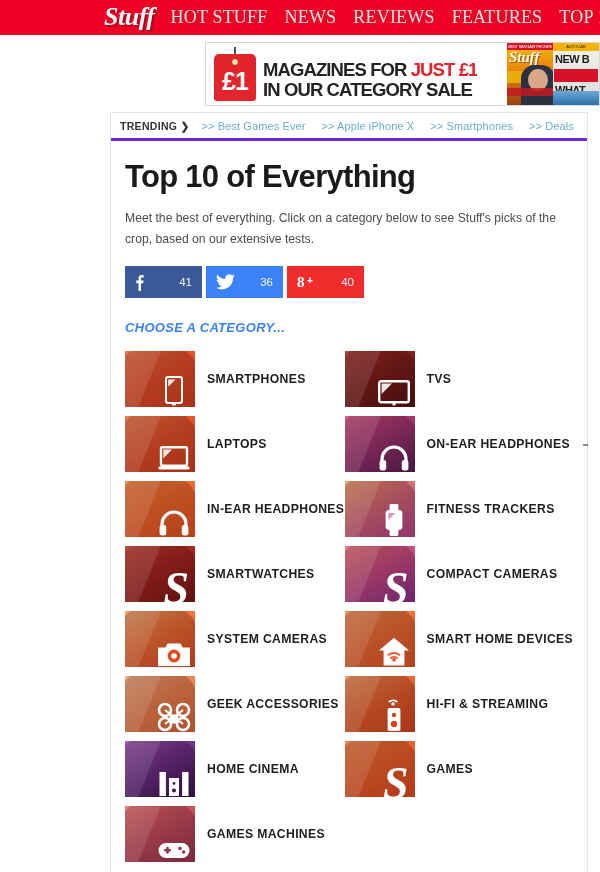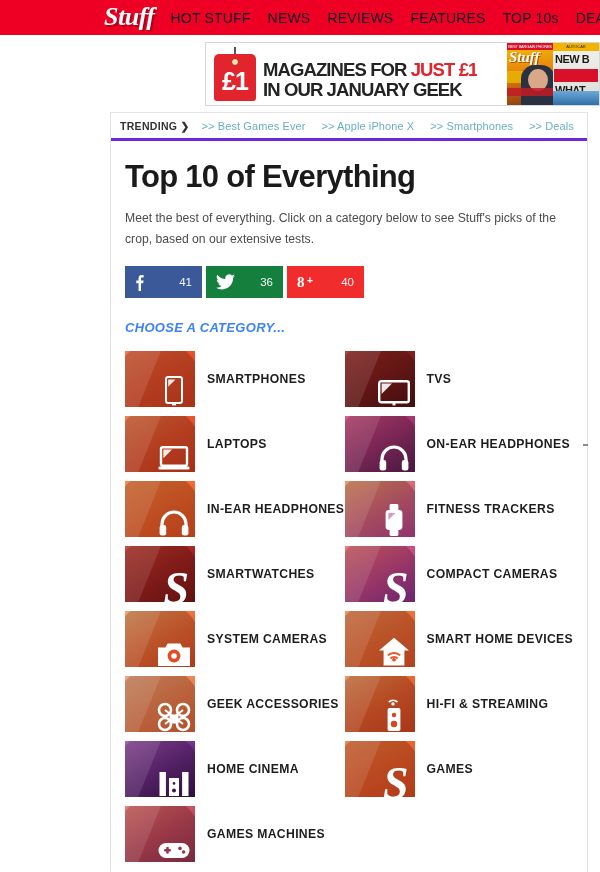--- a/index.html
+++ b/index.html
@@ -44,26 +44,27 @@
     padding-bottom: 2px;
     white-space: nowrap;
   }
   .navlinks {
     display: flex;
     align-items: center;
     margin-left: 16px;
     white-space: nowrap;
   }
   .navlink {
-    color: #0f172a;
-    font-size: 14px;
+    color: #e5e5e5;
+    font-size: 18px;
     letter-spacing: 0.2px;
     margin-right: 17px;
     text-decoration: none;
     white-space: nowrap;
+    font-family: Liberation Serif, serif;
   }
 
   
   .adzone {
     position: absolute;
     top: 35px; left: 0;
     width: 600px;
     height: 77px;
     background: #ffffff;
   }
@@ -270,21 +271,21 @@
   .share-ico {
     font-size: 15px;
     line-height: 1;
     font-weight: bold;
   }
   .share-count {
     font-size: 11.5px;
     opacity: 0.95;
   }
   .sb-facebook { background: #3b5998; }
-  .sb-twitter  { background: #15803d; }
+  .sb-twitter  { background: #3b82f6; }
   .sb-email    { background: #1abc9c; }
   .sb-gplus    { background: #f02c2c; }
   .share-ico svg { display: block; }
 
   .choose-cat {
     margin-top: 22px;
     font-size: 13px;
     font-weight: bold;
     font-style: italic;
     color: #3b82f6;
@@ -390,21 +391,21 @@
     <div class="adbanner">
       <div class="ad-left">
         <div class="ad-tag">
           <div class="tagstring"></div>
           <div class="tagbody"></div>
           <div class="taghole"></div>
           <div class="tagtext">£1</div>
         </div>
         <div class="ad-copy">
           <div class="ad-line"><span>MAGAZINES FOR </span><span class="hl">JUST £1</span></div>
-          <div class="ad-line">IN OUR JANUARY GEEK</div>
+          <div class="ad-line">IN OUR CATEGORY SALE</div>
         </div>
       </div>
       <div class="ad-right">
         <div class="mag mag1">
           <div class="mtop">BEST BARGAIN PHONES TESTED</div>
           <div class="mlogo">Stuff</div>
           <div class="band"></div>
           <div class="face"></div>
           <div class="band2"></div>
         </div>

